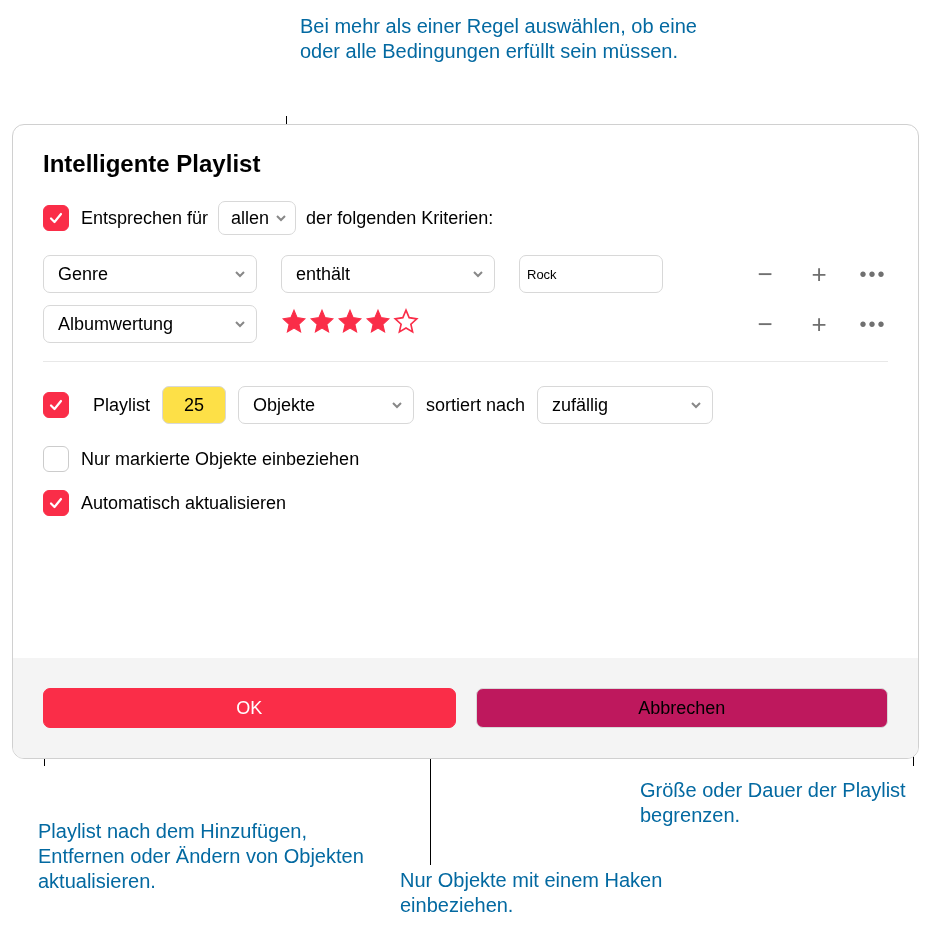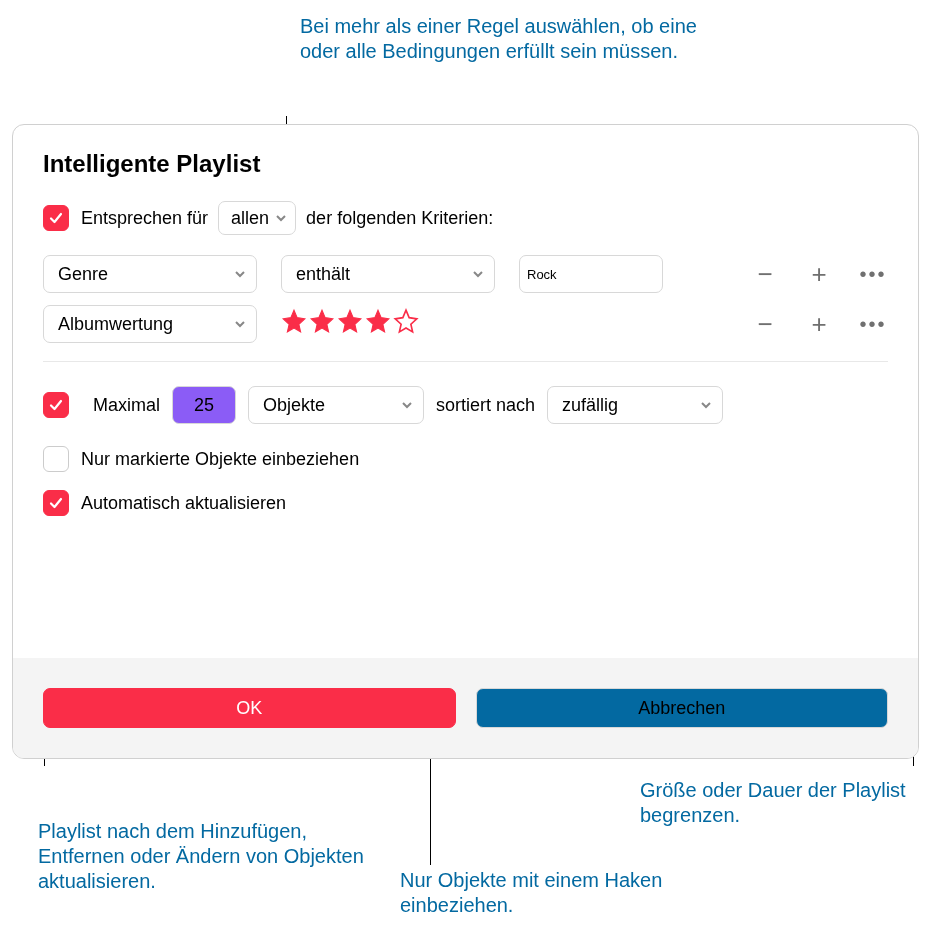--- a/index.html
+++ b/index.html
@@ -159,21 +159,21 @@
 
   .limit-row { margin-bottom: 22px; gap: 12px;}
   .limit-row .txt { font-size: 18px; }
   .numinput {
     width: 64px; height: 38px;
     border: 1px solid #d8d8d8;
     border-radius: 7px;
     padding: 0 10px;
     font-size: 18px;
     text-align: center;
-    background: #8b5cf6;
+    background: #fde047;
   }
   .sel.unit { width: 176px; }
   .sel.sort { width: 176px; }
 
   .opt-row { margin-bottom: 18px; }
   .opt-row .txt { font-size: 18px; }
 
   
   .footer {
     position: absolute;
@@ -188,21 +188,21 @@
   .btn {
     flex: 1 1 0;
     height: 40px;
     border-radius: 7px;
     font-size: 18px;
     display: inline-flex;
     align-items: center;
     justify-content: center;
     cursor: pointer;
     border: 1px solid #d8d8d8;
-    background: #0369a1;
+    background: #be185d;
   }
   .btn.primary {
     background: #fa2d48;
     border-color: #fa2d48;
     color: #fff;
     font-weight: 500;
   }
 
   .chev svg { width: 12px; height: 12px; }
   .chev svg path { stroke: #888; stroke-width: 2; fill: none; }
@@ -306,21 +306,21 @@
     </div>
 
     <div class="divider"></div>
 
     <div class="row limit-row">
       <span class="cb checked">
         <svg viewBox="0 0 16 16">
             <path d="M3 8.5 L6.5 12 L13 4" stroke="#fff" stroke-width="2.2" fill="none" stroke-linecap="round" stroke-linejoin="round"></path>
           </svg>
       </span>
-      <span class="txt">Maximal</span>
+      <span class="txt">Playlist</span>
       <input class="numinput" value="25" style="">
       <span class="sel unit">
         <span>Objekte</span>
         <span class="chev"><svg viewBox="0 0 12 12">
               <path d="M2 4 L6 8 L10 4"></path>
             </svg></span>
       </span>
       <span class="txt">sortiert nach</span>
       <span class="sel sort">
         <span>zufällig</span>

